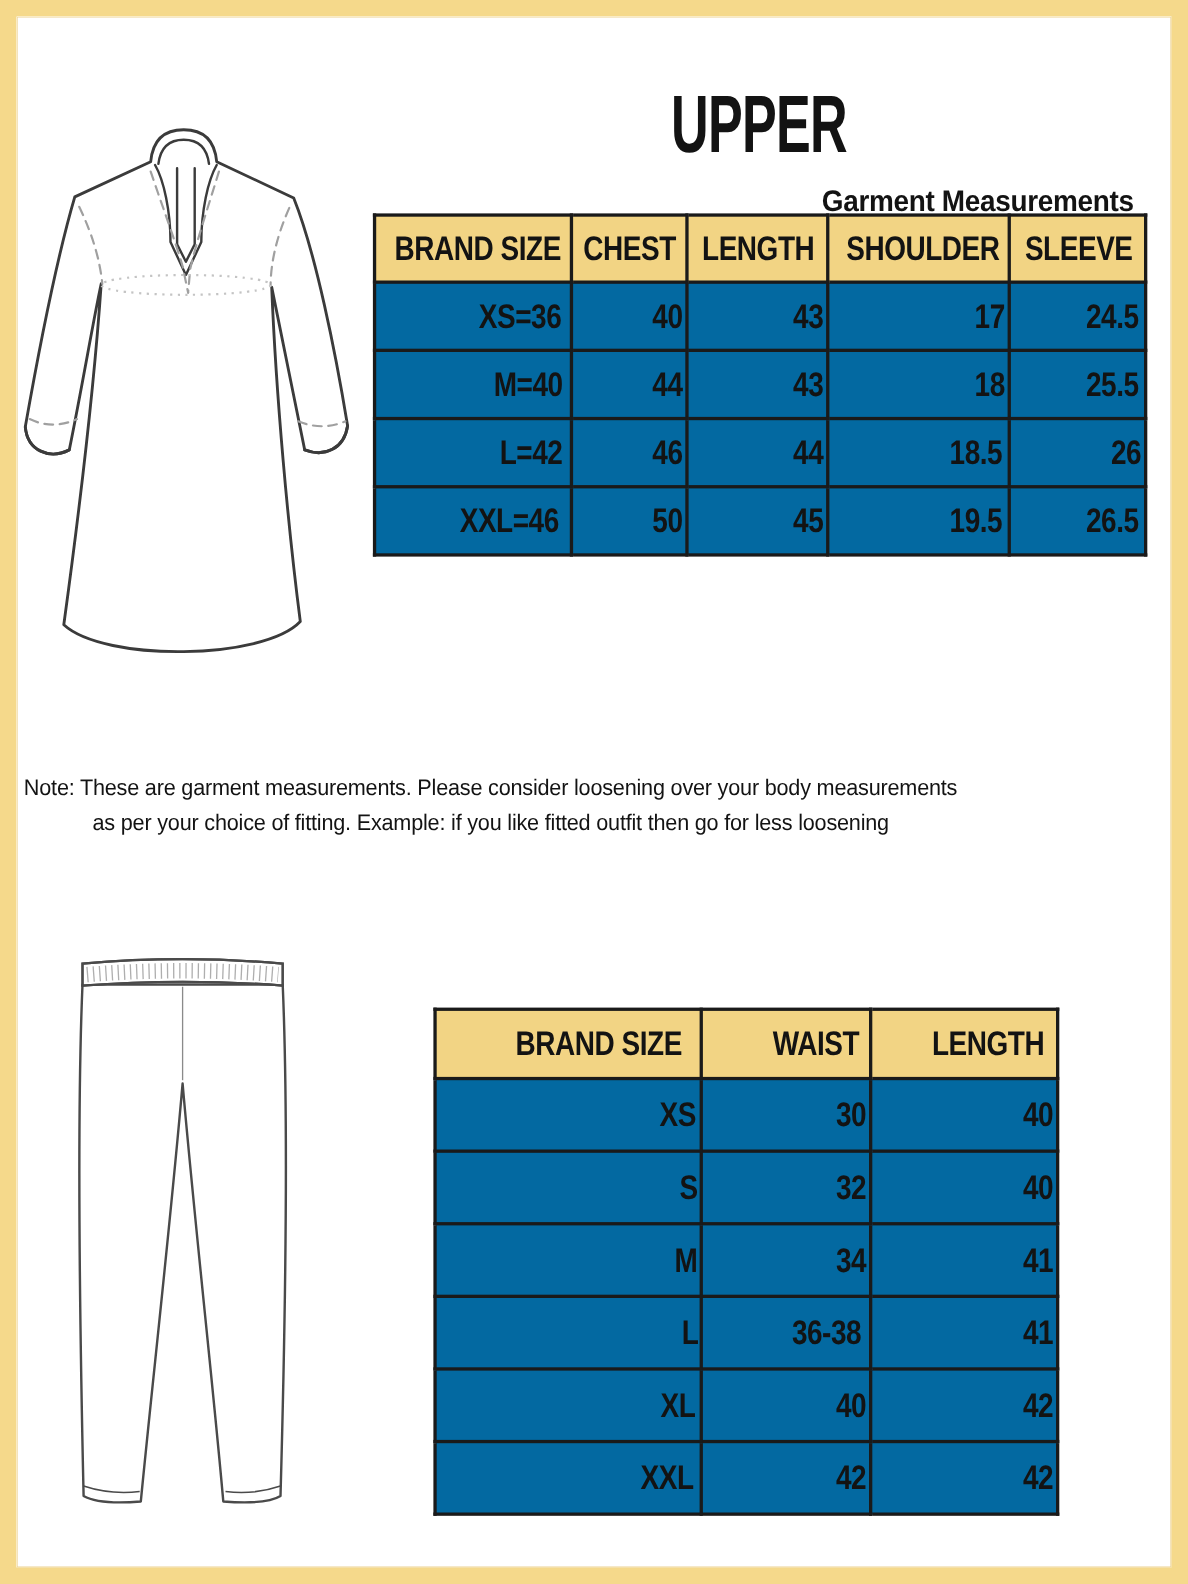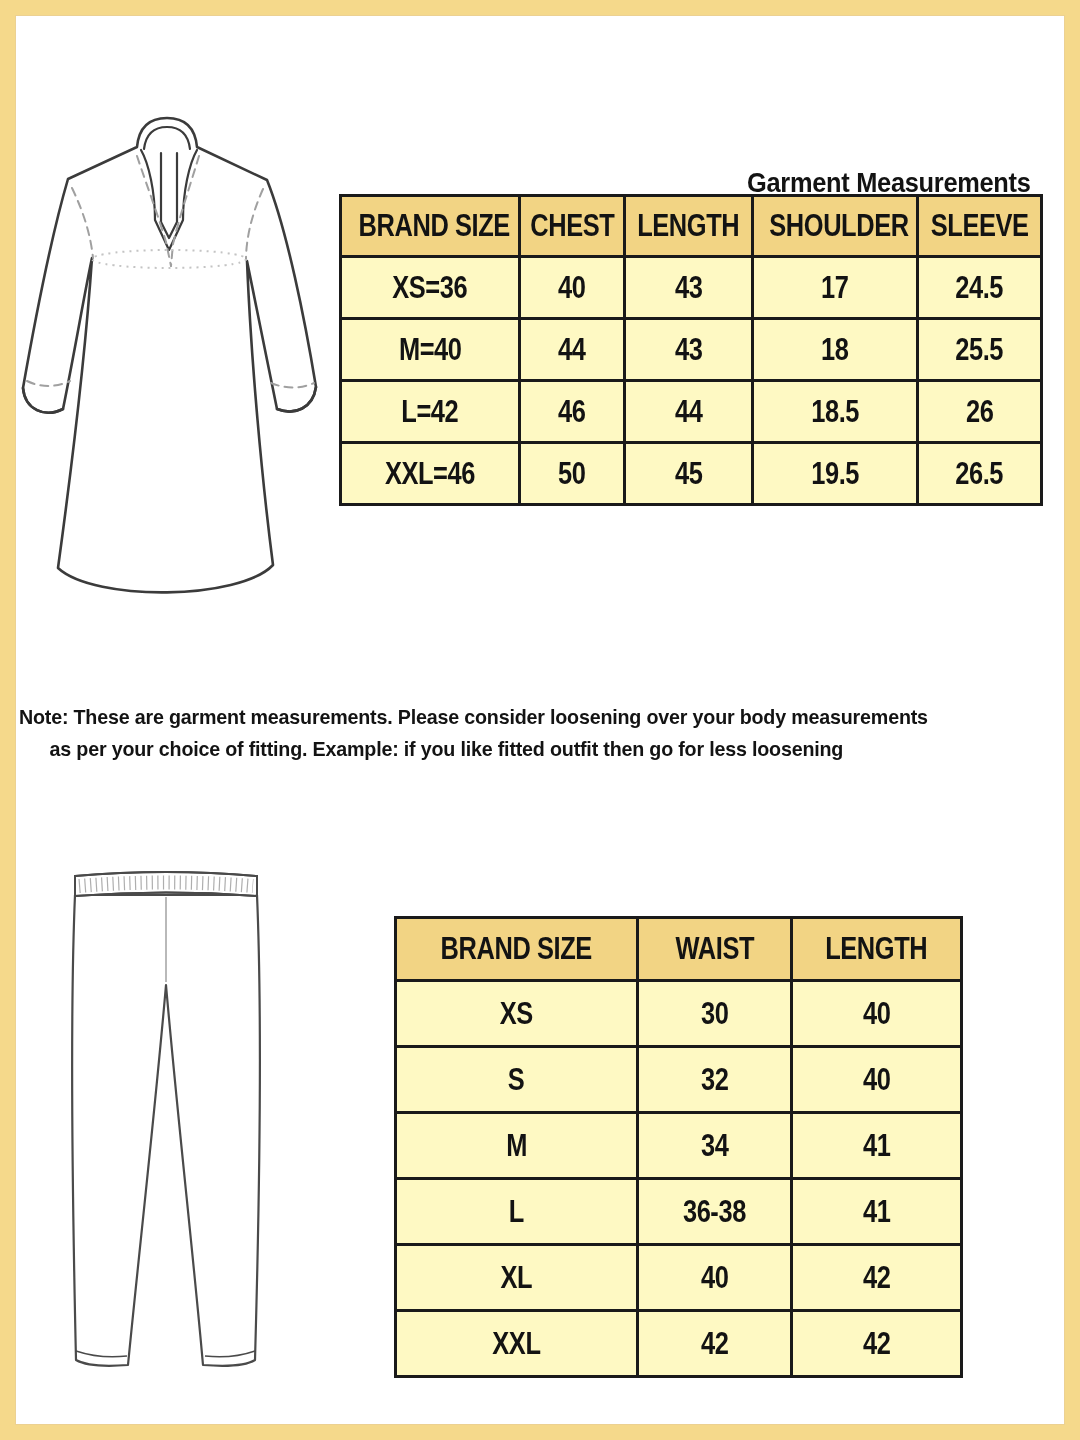--- a/index.html
+++ b/index.html
@@ -15,29 +15,29 @@
   .big-title .tx { display:inline-block; transform:scaleX(0.64); transform-origin:50% 50%; white-space:nowrap; }
   #upper-title  { top:76px; }
   #lowers-title { top:834px; }
 
   .subtitle { position:absolute; left:339px; width:701px; top:168px; text-align:right;
               font-weight:700; font-size:27px; line-height:30px; }
   .subtitle .tx { display:inline-block; transform:scaleX(0.94); transform-origin:50% 50%; white-space:nowrap; letter-spacing:-0.3px; }
 
   
   .note { position:absolute; left:0; top:701px; width:892px; text-align:center;
-          font-weight:700; font-size:20.5px; line-height:32px; }
+          font-weight:400; font-size:20.5px; line-height:32px; }
   .note .tx { display:inline-block; transform:scaleX(0.96); transform-origin:50% 50%; white-space:nowrap; letter-spacing:-0.2px; }
 
   
   .size-table { position:absolute; border-collapse:collapse; table-layout:fixed; }
-  .size-table th, .size-table td { border:3px solid #1a1a1a; text-align:center; vertical-align:middle;
+  .size-table th, .size-table td { border:3px solid #1a1a1a; text-align:right; vertical-align:middle;
                                    font-weight:700; padding:0; }
   .size-table th { background:#F2D484; font-size:31px; }
-  .size-table td { background:#fef9c3; font-size:31px; }
+  .size-table td { background:#0369a1; font-size:31px; }
   .size-table .cx { display:inline-block; transform:scaleX(0.82); transform-origin:50% 50%;
                     white-space:nowrap; letter-spacing:-0.5px; }
 
   #upper-table { left:339px; top:194px; width:701px; }
   #upper-table th { height:61px; }
   #upper-table td { height:62px; }
 
   #lowers-table { left:394px; top:916px; width:566px; }
   #lowers-table th { height:63px; }
   #lowers-table td { height:66px; }
@@ -45,20 +45,23 @@
   
   .illus { position:absolute; }
   #kurta-illus { left:15px; top:100px; width:330px; height:560px; }
   #pants-illus { left:30px; top:862px; width:300px; height:520px; }
 </style>
 </head>
 <body>
 
 <div class="page">
 
+  <div class="big-title" id="upper-title">
+    <span class="tx">UPPER</span>
+  </div>
   <div class="subtitle">
     <span class="tx">Garment Measurements</span>
   </div>
 
   <div class="illus" id="kurta-illus">
     <svg width="330" height="560" viewBox="0 0 330 560">
       <g fill="#ffffff" stroke="#3b3b3b" stroke-width="2.6" stroke-linejoin="round" stroke-linecap="round">
 
         <path d="M122,47 L53,79
                  C38,130 20,220 8,288

